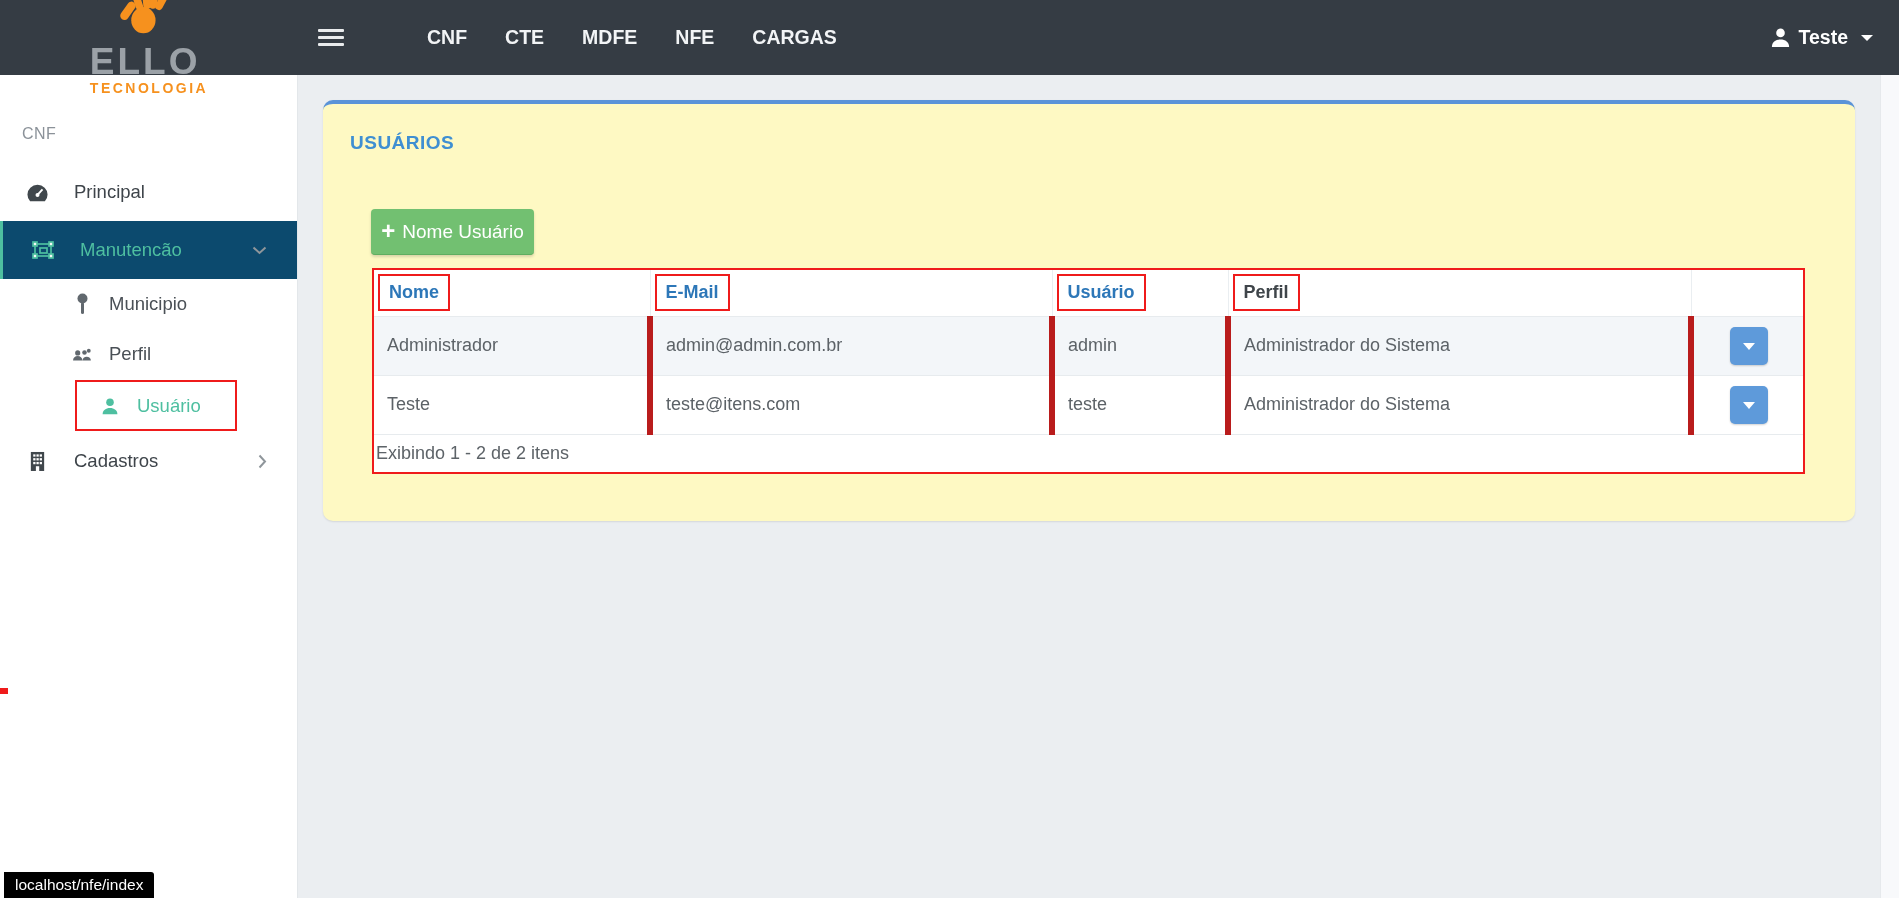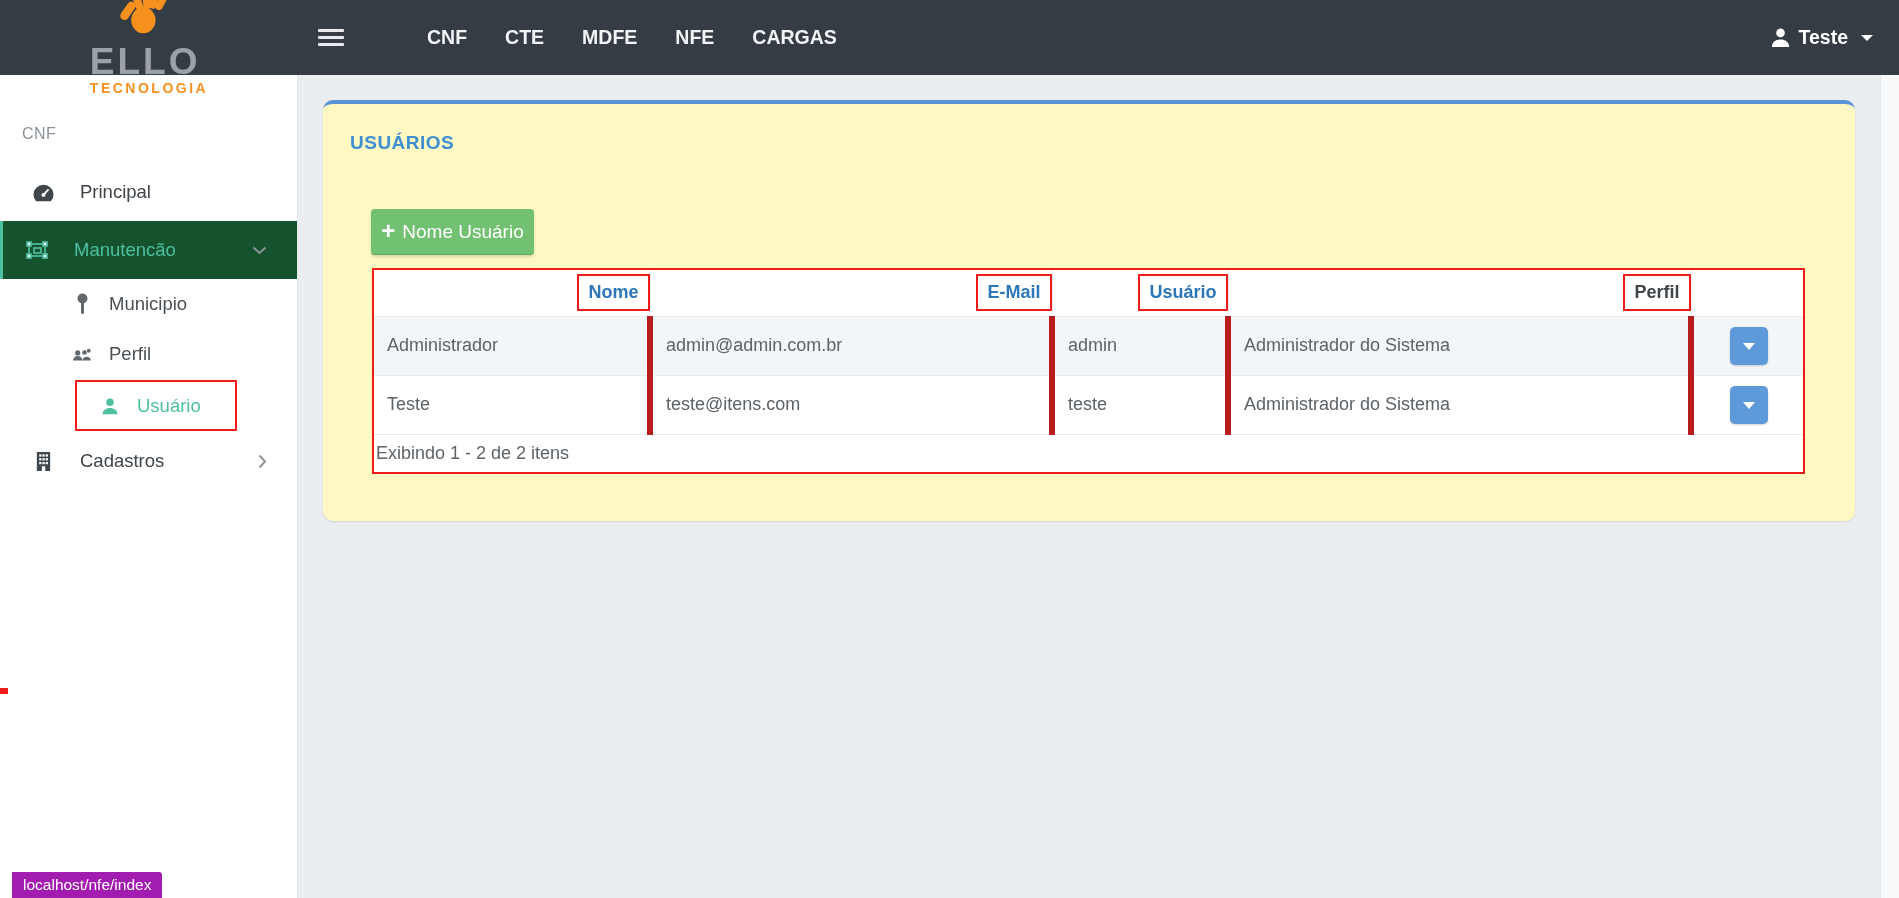--- a/index.html
+++ b/index.html
@@ -24,25 +24,25 @@
   .nav-user { margin-left:auto; margin-right:26px; display:flex; align-items:center;
     gap:8px; color:#fff; font-size:19.5px; font-weight:600; cursor:pointer; }
   .caret-down-white { width:0; height:0; border-left:6px solid transparent;
     border-right:6px solid transparent; border-top:6px solid #fff; margin-left:5px; }
 
   
   .sidebar { position:absolute; top:75px; left:0; width:298px; bottom:0;
     background:#ffffff; border-right:1px solid #e3e7ea; }
   .side-section { margin:50px 0 20px 22px; font-size:16px; color:#8b9299;
     letter-spacing:.5px; }
-  .side-item { height:58px; display:flex; align-items:center; padding-left:30px;
+  .side-item { height:58px; display:flex; align-items:center; padding-left:24px;
     gap:24px; font-size:18.5px; color:#3e444a; cursor:pointer; }
   .side-item .ico { width:26px; display:flex; justify-content:center; color:#40474c; }
-  .side-item.active { background:#14532d; border-left:3px solid #4ebfa0;
-    padding-left:21px; color:#4ebfa0; }
+  .side-item.active { background:#0c4a6e; border-left:3px solid #4ebfa0;
+    padding-left:27px; color:#4ebfa0; }
   .side-item.active .ico { color:#4ebfa0; }
   .side-chevron { margin-left:auto; margin-right:30px; color:#8f969b; display:flex; }
   .sub-item { height:50px; display:flex; align-items:center; padding-left:72px;
     gap:17px; font-size:18.5px; color:#4a5056; cursor:pointer; }
   .sub-item .ico { width:20px; display:flex; justify-content:center; color:#61686e; }
   .usuario-annotation { margin:1px 0 1px 75px; width:162px;
     border:2px solid #ef1b1b; }
   .usuario-annotation .sub-item { height:47px; padding-left:23px; color:#4ebfa0; }
   .usuario-annotation .sub-item .ico { color:#4ebfa0; }
 
@@ -60,21 +60,21 @@
     background:#72c071; color:#fff; font-size:19px; font-family:inherit;
     border:none; border-bottom:1px solid #5fae60; border-radius:4px;
     box-shadow:0 2px 3px rgba(0,0,0,.15); cursor:pointer;
     display:flex; align-items:center; justify-content:center; gap:7px; }
   .btn-green .plus { font-size:24px; font-weight:bold; line-height:1; margin-top:-2px; }
 
   
   .table-annotation { position:absolute; top:164px; left:49px; width:1433px;
     border:2px solid #ef1b1b; background:#fff; }
   table { width:100%; border-collapse:collapse; table-layout:fixed; }
-  th { height:46px; text-align:right; padding:0 0 0 16px; vertical-align:middle;
+  th { height:46px; text-align:left; padding:0 0 0 4px; vertical-align:middle;
     border-right:1px solid #eaeef1; border-bottom:1px solid #e7ebee; }
   th:last-child { border-right:none; }
   .th-box { display:inline-block; border:2px solid #ef1b1b; padding:6px 9px;
     font-size:18px; font-weight:bold; }
   .th-link { color:#2d77b8; cursor:pointer; }
   .th-plain { color:#3f454a; }
   td { height:59px; padding-left:13px; font-size:18px; color:#5c6267;
     border-right:6px solid #b91c1c; border-bottom:1px solid #e7ebee;
     vertical-align:middle; overflow:hidden; white-space:nowrap; }
   td:last-child { border-right:none; }
@@ -84,22 +84,22 @@
     background:#5e9ada; box-shadow:0 1px 2px rgba(0,0,0,.18); cursor:pointer;
     display:inline-flex; align-items:center; justify-content:center; }
   .btn-drop .tri { width:0; height:0; border-left:6px solid transparent;
     border-right:6px solid transparent; border-top:7px solid #fff; margin-top:2px; }
   tfoot td { height:38px; border:none; border-top:1px solid #e7ebee;
     padding-left:2px; font-size:18px; color:#5d6368; background:#fff;margin-left:32px; }
 
   
   .red-dash { position:absolute; left:0; top:688px; width:8px; height:6px;
     background:#ef1b1b; z-index:30; }
-  .status-tooltip { position:absolute; left:12px; bottom:0; height:26px;
-    background:#a21caf; color:#fff; font-size:15.5px; line-height:26px;
+  .status-tooltip { position:absolute; left:4px; bottom:0; height:26px;
+    background:#000000; color:#fff; font-size:15.5px; line-height:26px;
     padding:0 11px; border-top-right-radius:3px; z-index:40; }
 
   svg { display:block; }
 </style>
 </head>
 <body>
 
 <header class="navbar">
   <div class="logo">
     <span>

